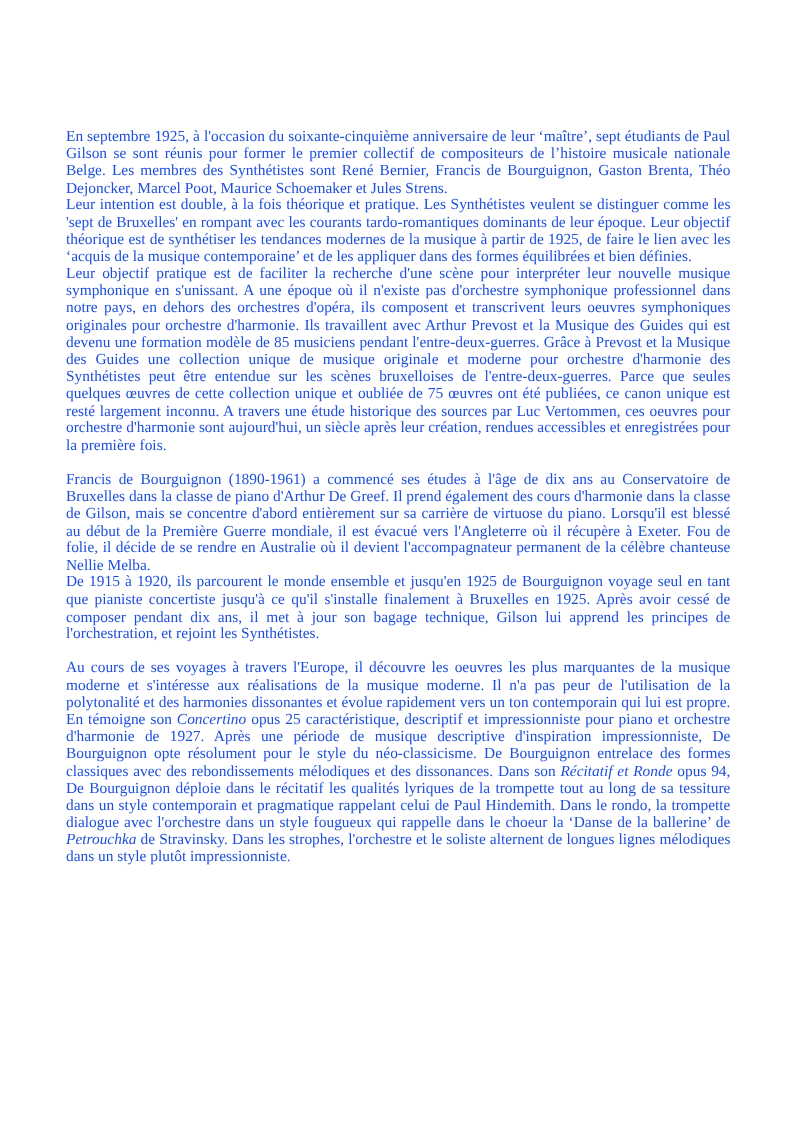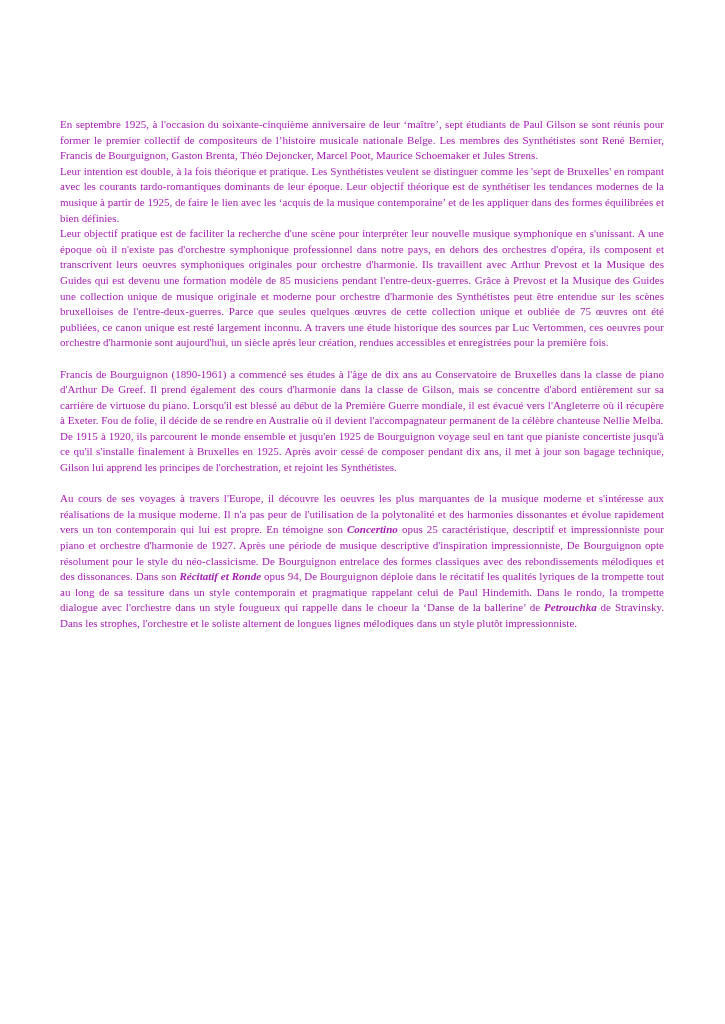--- a/index.html
+++ b/index.html
@@ -3,27 +3,27 @@
 <meta charset="utf-8">
 <style>
   html, body { margin: 0; padding: 0; background: #ffffff; }
   body { width: 725px; height: 1024px; position: relative; overflow: hidden; }
   .page {
     position: absolute;
     left: 60px;
     top: 117px;
     width: 604px;
     font-family: "Liberation Serif", "DejaVu Serif", serif;
-    font-size: 11px;
+    font-size: 14px;
     line-height: 15.6px;
-    color: #a21caf;
+    color: #1d4ed8;
   }
   .para { margin: 0; text-align: justify; }
   .gap { height: 15.6px; }
-  em { font-style: italic; font-weight: bold; }
+  em { font-style: italic; }
 </style>
 </head>
 <body>
 
 <div class="page">
 
   <div>
     <p class="para"><span>En septembre 1925, à l'occasion du soixante-cinquième anniversaire de leur ‘maître’, sept étudiants de Paul Gilson se sont réunis pour former le premier collectif de compositeurs de l’histoire musicale nationale Belge.  Les membres des Synthétistes sont René Bernier, Francis de Bourguignon, Gaston Brenta, Théo Dejoncker, Marcel Poot, Maurice Schoemaker et Jules Strens.</span></p>
     <p class="para"><span>Leur intention est double, à la fois théorique et pratique. Les Synthétistes veulent se distinguer comme les 'sept de Bruxelles' en rompant avec les courants tardo-romantiques dominants de leur époque. Leur objectif théorique est de synthétiser les tendances modernes de la musique à partir de 1925, de faire le lien avec les ‘acquis de la musique contemporaine’ et de les appliquer dans des formes équilibrées et bien définies.</span></p>
     <p class="para"><span>Leur objectif pratique est de faciliter la recherche d'une scène pour interpréter leur nouvelle musique symphonique en s'unissant. A une époque où il n'existe pas d'orchestre symphonique professionnel dans notre pays, en dehors des orchestres d'opéra, ils composent et transcrivent leurs oeuvres symphoniques originales pour orchestre d'harmonie. Ils travaillent avec Arthur Prevost et la Musique des Guides  qui est devenu une formation modèle de 85 musiciens pendant l'entre-deux-guerres. Grâce à Prevost et la Musique des Guides une collection unique de musique originale et moderne pour orchestre d'harmonie des Synthétistes peut être entendue sur les scènes bruxelloises de l'entre-deux-guerres. Parce que seules quelques œuvres de cette collection unique et oubliée de 75 œuvres ont été publiées, ce canon unique est resté largement inconnu. A travers une étude historique des sources par Luc Vertommen, ces oeuvres pour orchestre d'harmonie sont aujourd'hui, un siècle après leur création, rendues accessibles et enregistrées pour la première fois.</span></p>

